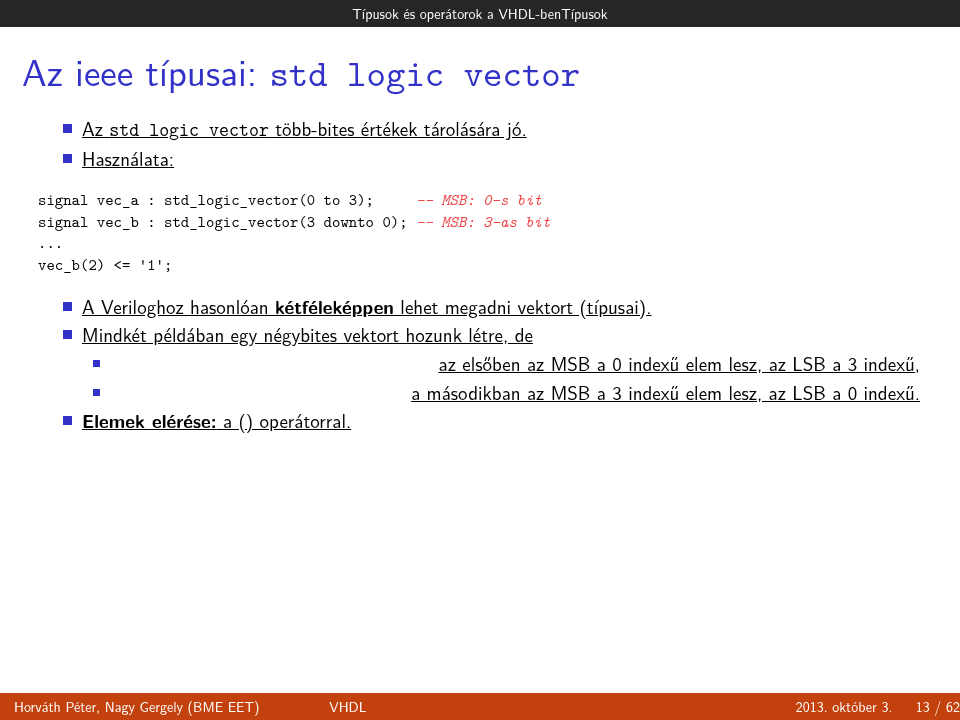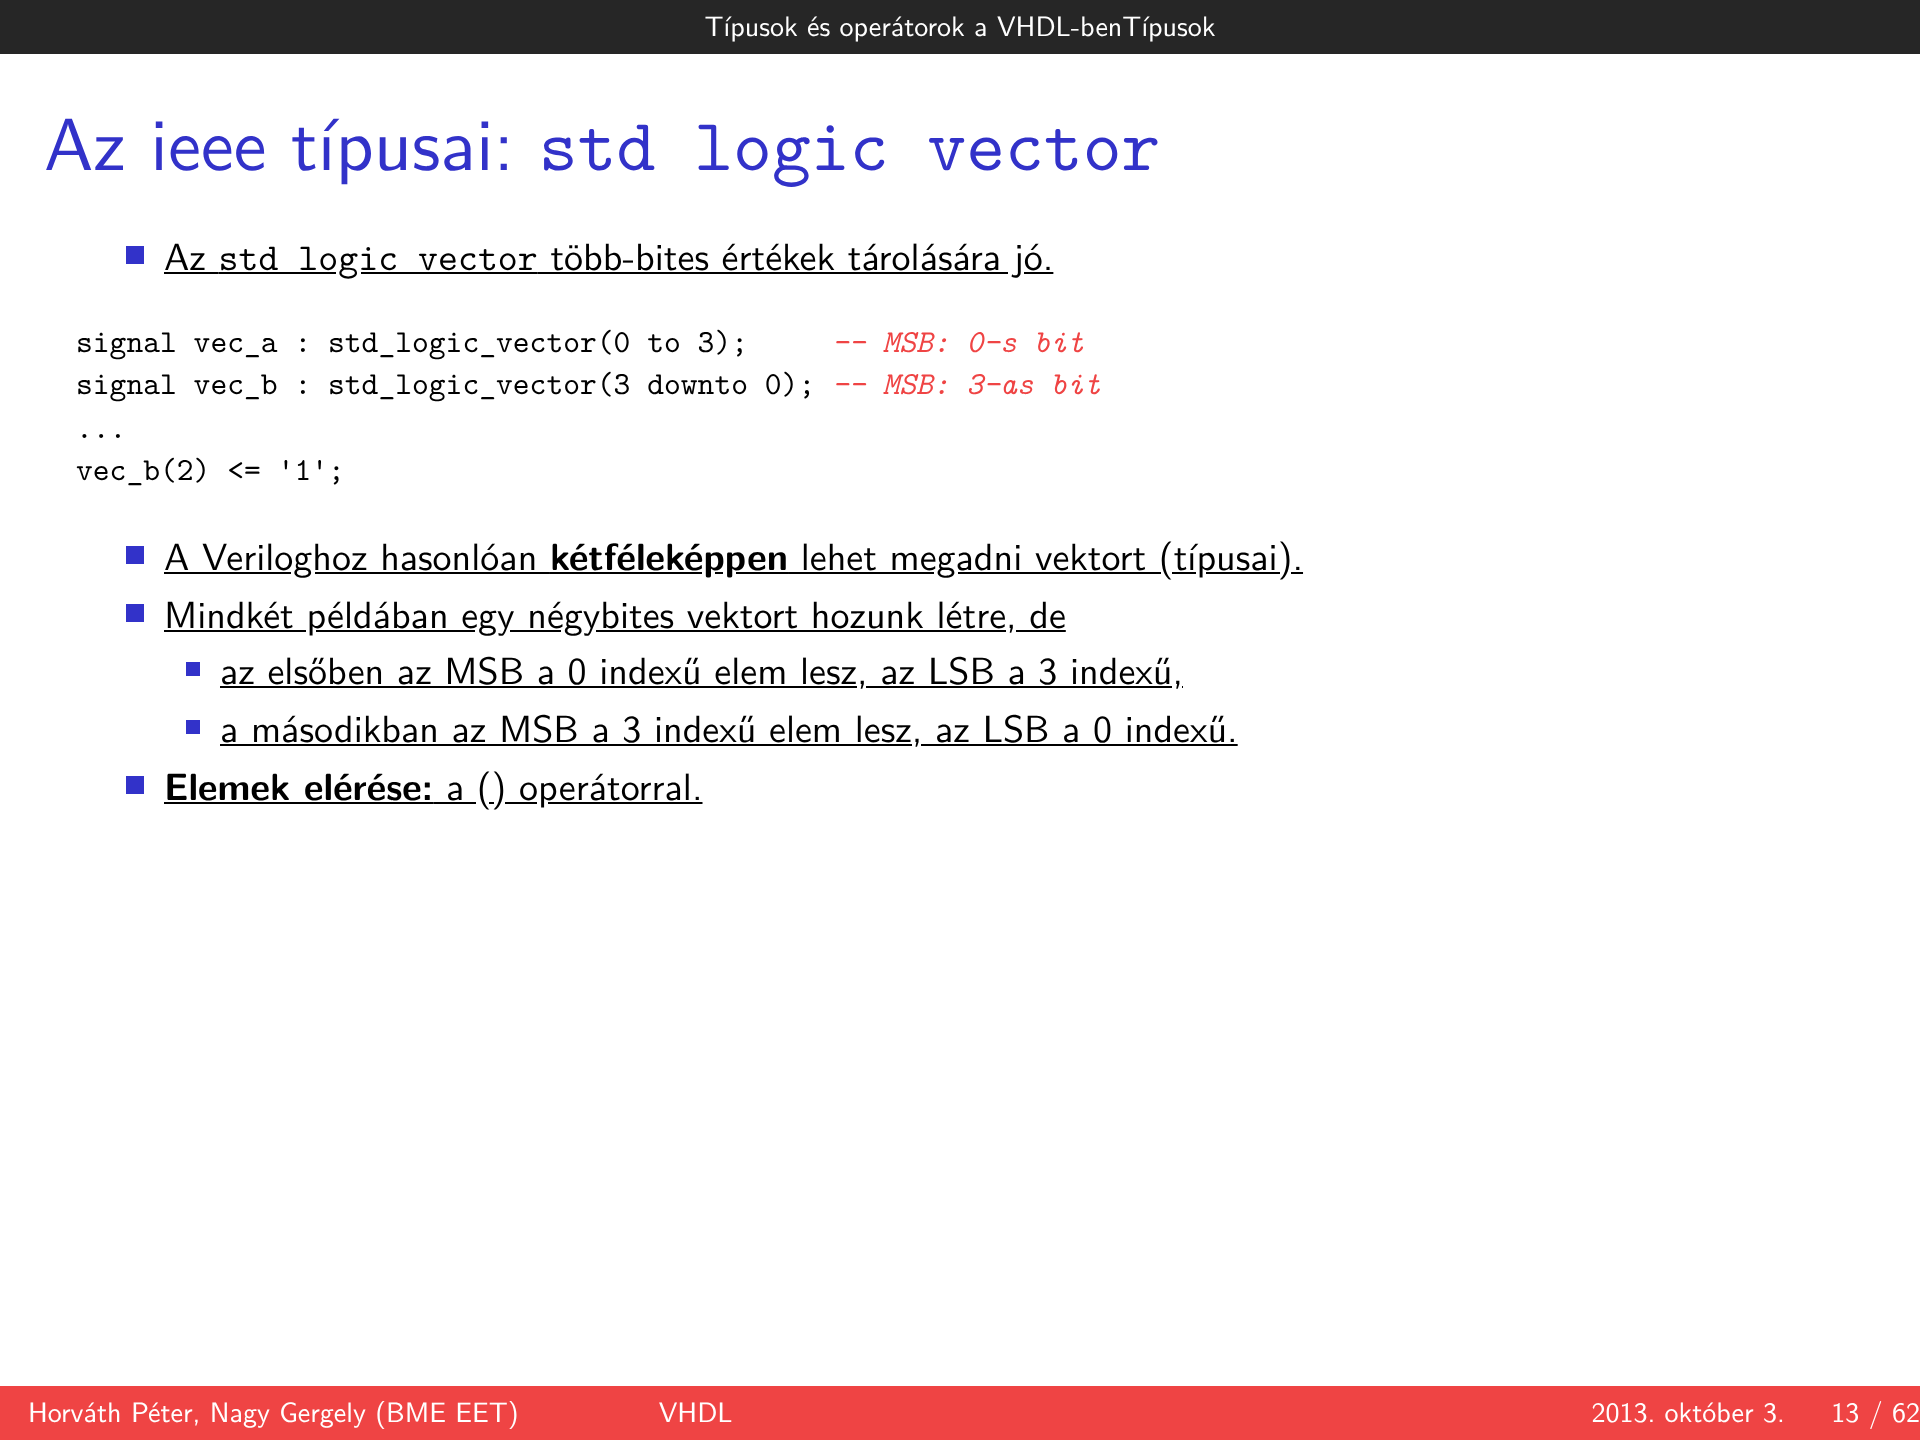--- a/index.html
+++ b/index.html
@@ -32,21 +32,21 @@
   }
   .tt { font-family: "Latin Modern Mono", "Courier New", monospace; }
   .content {
     margin: 0 40px 0 63px;
   }
   .bullet-row {
     display: flex;
     align-items: flex-start;
     margin: 3px 0;
   }
-  .bullet-row.nested { margin-left: 30px; }
+  .bullet-row.nested { margin-left: 30px; text-align: right; }
   .sq {
     width: 9px;
     height: 9px;
     background: #3232c9;
     flex: 0 0 9px;
     margin-top: 8px;
     margin-right: 10px;
   }
   .sq.small {
     width: 7px;
@@ -61,21 +61,21 @@
     white-space: pre;
     margin: 18px 0 18px -25px;
     line-height: 1.35;
   }
   .grey { color: #ef4444; font-style: italic; }
   .footer {
     position: absolute;
     bottom: 0;
     left: 0;
     width: 100%;
-    background: #ef4444;
+    background: #c2410c;
     color: #fff;
     font-size: 14px;
     display: flex;
     padding: 3px 0 4px 0;
   }
   .footer .left  { flex: 1; padding-left: 14px;  text-align: left; }
   .footer .mid   { flex: 1; text-align: left; }
   .footer .right { flex: 1; text-align: right; white-space: pre; }
 </style>
 </head>
@@ -92,20 +92,24 @@
 
 <div class="content">
 
   <div class="bullet-row">
     <div class="sq"></div>
     <div class="bt">
       <span>Az </span><span class="tt">std logic vector</span><span> több-bites értékek tárolására jó.</span>
     </div>
   </div>
 
+  <div class="bullet-row">
+    <div class="sq"></div>
+    <div class="bt">Használata:</div>
+  </div>
 
   <div class="code"><span>signal vec_a : std_logic_vector(0 to 3);     </span><span class="grey">-- MSB: 0-s bit</span>
 <span>signal vec_b : std_logic_vector(3 downto 0); </span><span class="grey">-- MSB: 3-as bit</span>
 <span>...</span>
 <span>vec_b(2) &lt;= '1';</span></div>
 
   <div class="bullet-row">
     <div class="sq"></div>
     <div class="bt">
       <span>A Veriloghoz hasonlóan </span><b>kétféleképpen</b><span> lehet megadni vektort (típusai).</span>

